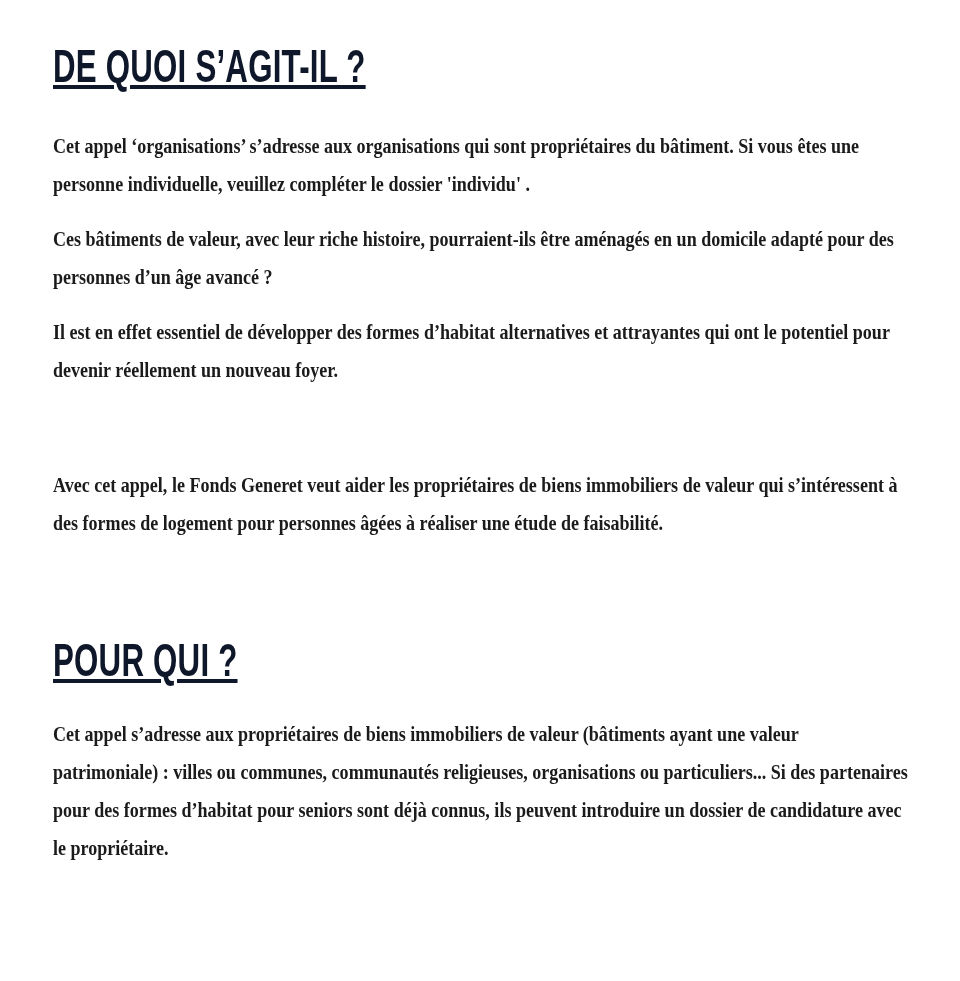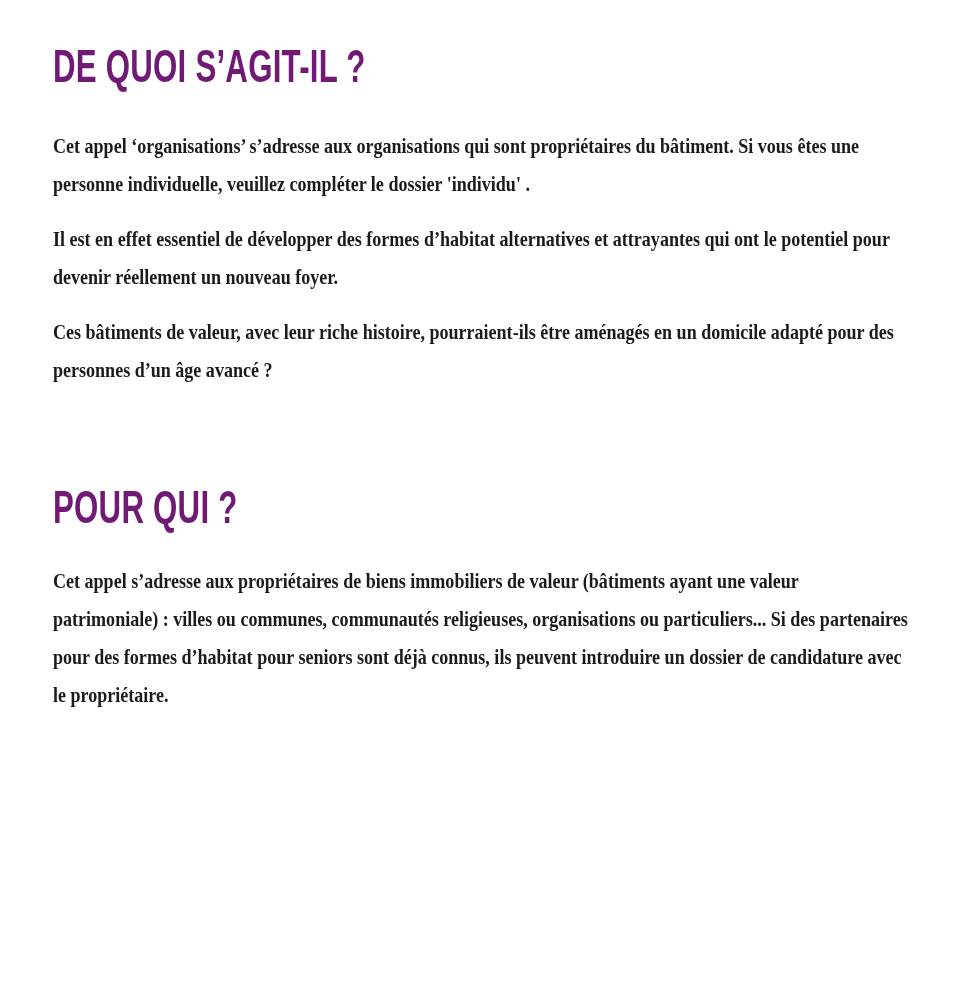--- a/index.html
+++ b/index.html
@@ -13,23 +13,24 @@
     background: #ffffff;
   }
   .page {
     padding: 43px 0 0 53px;
     width: 907px;
   }
   h1.heading, h2.heading {
     margin: 0;
     font-family: "Liberation Sans", sans-serif;
     font-weight: 700;
-    color: #701a75;
+    color: #0f172a;
     font-size: 46px;
     line-height: 46px;
+    text-decoration: underline;
   }
   h1.heading { margin-bottom: 38px; }
   h2.heading { margin-top: 95px; margin-bottom: 32px; }
   .cond {
     display: block;
     white-space: nowrap;
     transform: scaleX(0.68);
     transform-origin: 0 50%;
     letter-spacing: 0.3px;
   }
@@ -59,27 +60,30 @@
   <h1 class="heading">
     <span class="cond">DE QUOI S’AGIT-IL ?</span>
   </h1>
 
   <p class="para">
     <span class="pbody">Cet appel ‘organisations’ s’adresse aux organisations qui sont propriétaires du bâtiment. Si vous êtes une personne individuelle, veuillez compléter le dossier 'individu' .</span>
   </p>
 
 
   <p class="para">
+    <span class="pbody">Ces bâtiments de valeur, avec leur riche histoire, pourraient-ils être aménagés en un domicile adapté pour des personnes d’un âge avancé&nbsp;?</span>
+  </p>
+
+  <p class="para">
     <span class="pbody">Il est en effet essentiel de développer des formes d’habitat alternatives et attrayantes qui ont le potentiel pour devenir réellement un nouveau foyer.</span>
   </p>
 
-  <p class="para">
-    <span class="pbody">Ces bâtiments de valeur, avec leur riche histoire, pourraient-ils être aménagés en un domicile adapté pour des personnes d’un âge avancé&nbsp;?</span>
+  <p class="para gap-before">
+    <span class="pbody">Avec cet appel, le Fonds Generet veut aider les propriétaires de biens immobiliers de valeur qui s’intéressent à des formes de logement pour personnes âgées à réaliser une étude de faisabilité.</span>
   </p>
-
 
   <h2 class="heading">
     <span class="cond">POUR QUI ?</span>
   </h2>
 
   <p class="para">
     <span class="pbody">Cet appel s’adresse aux propriétaires de biens immobiliers de valeur (bâtiments ayant une valeur patrimoniale)&nbsp;: villes ou communes, communautés religieuses, organisations ou particuliers... Si des partenaires pour des formes d’habitat pour seniors sont déjà connus, ils peuvent introduire un dossier de candidature avec le propriétaire.</span>
   </p>
 
 </main>

